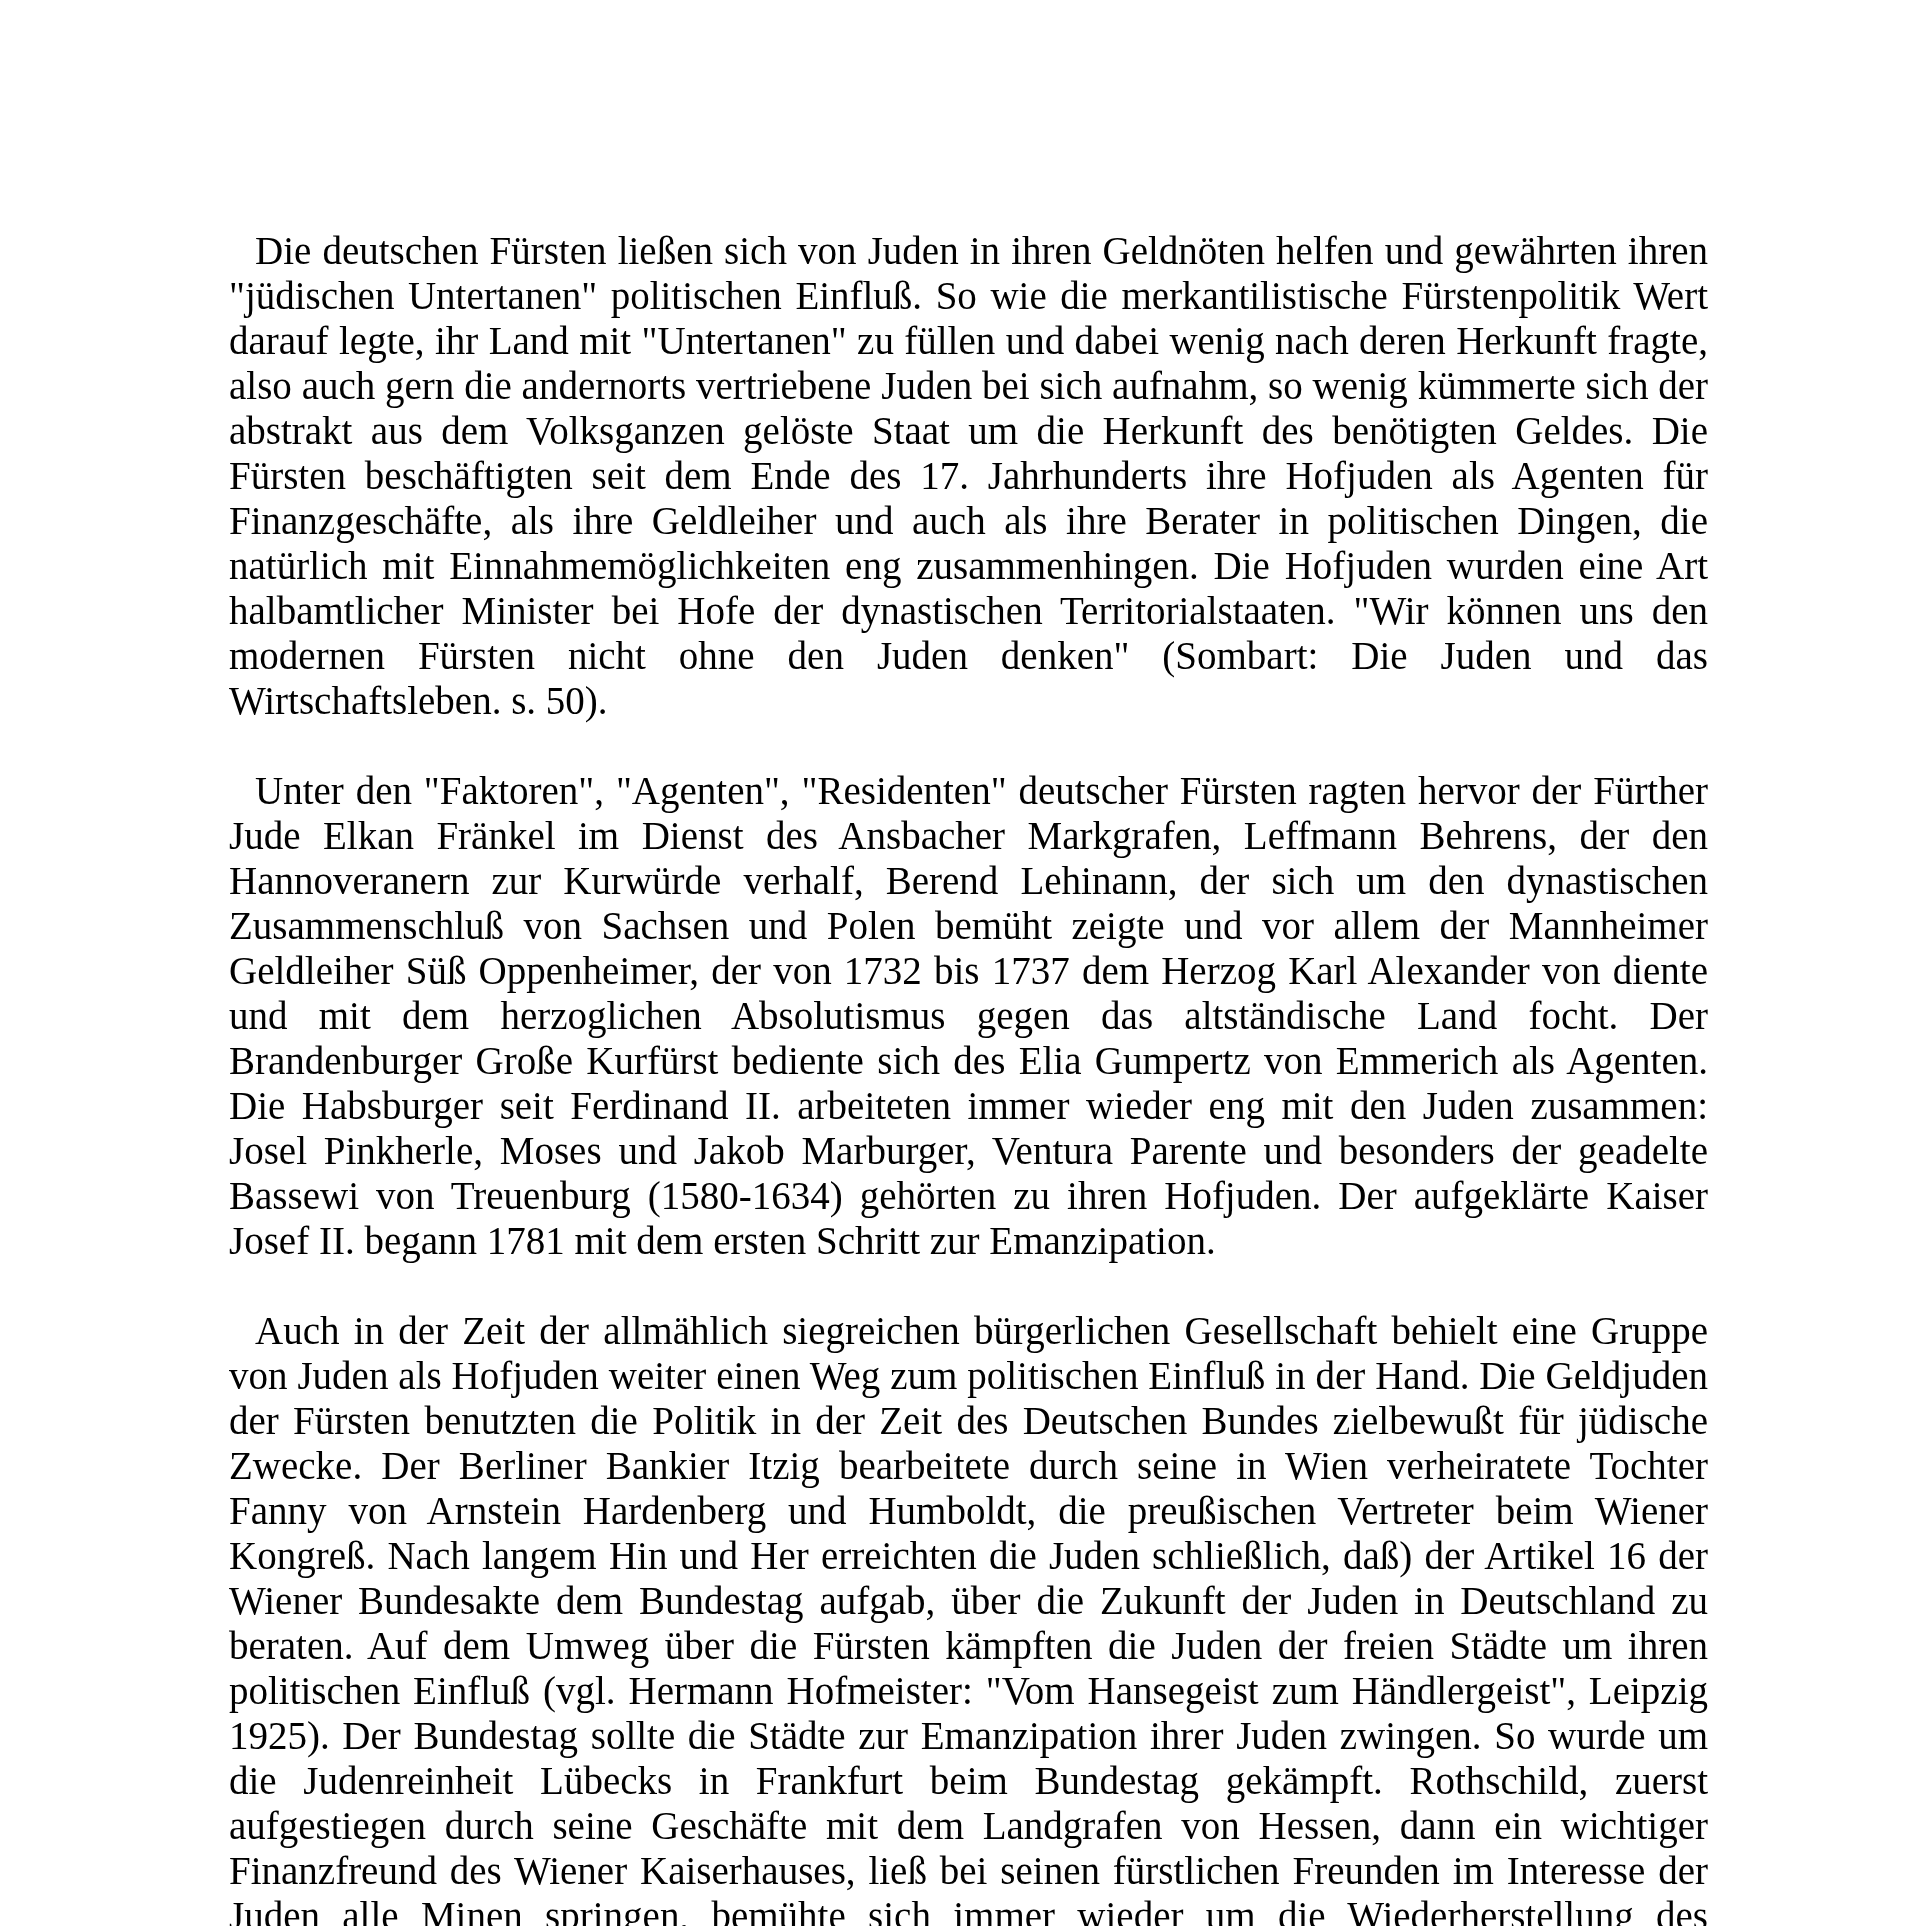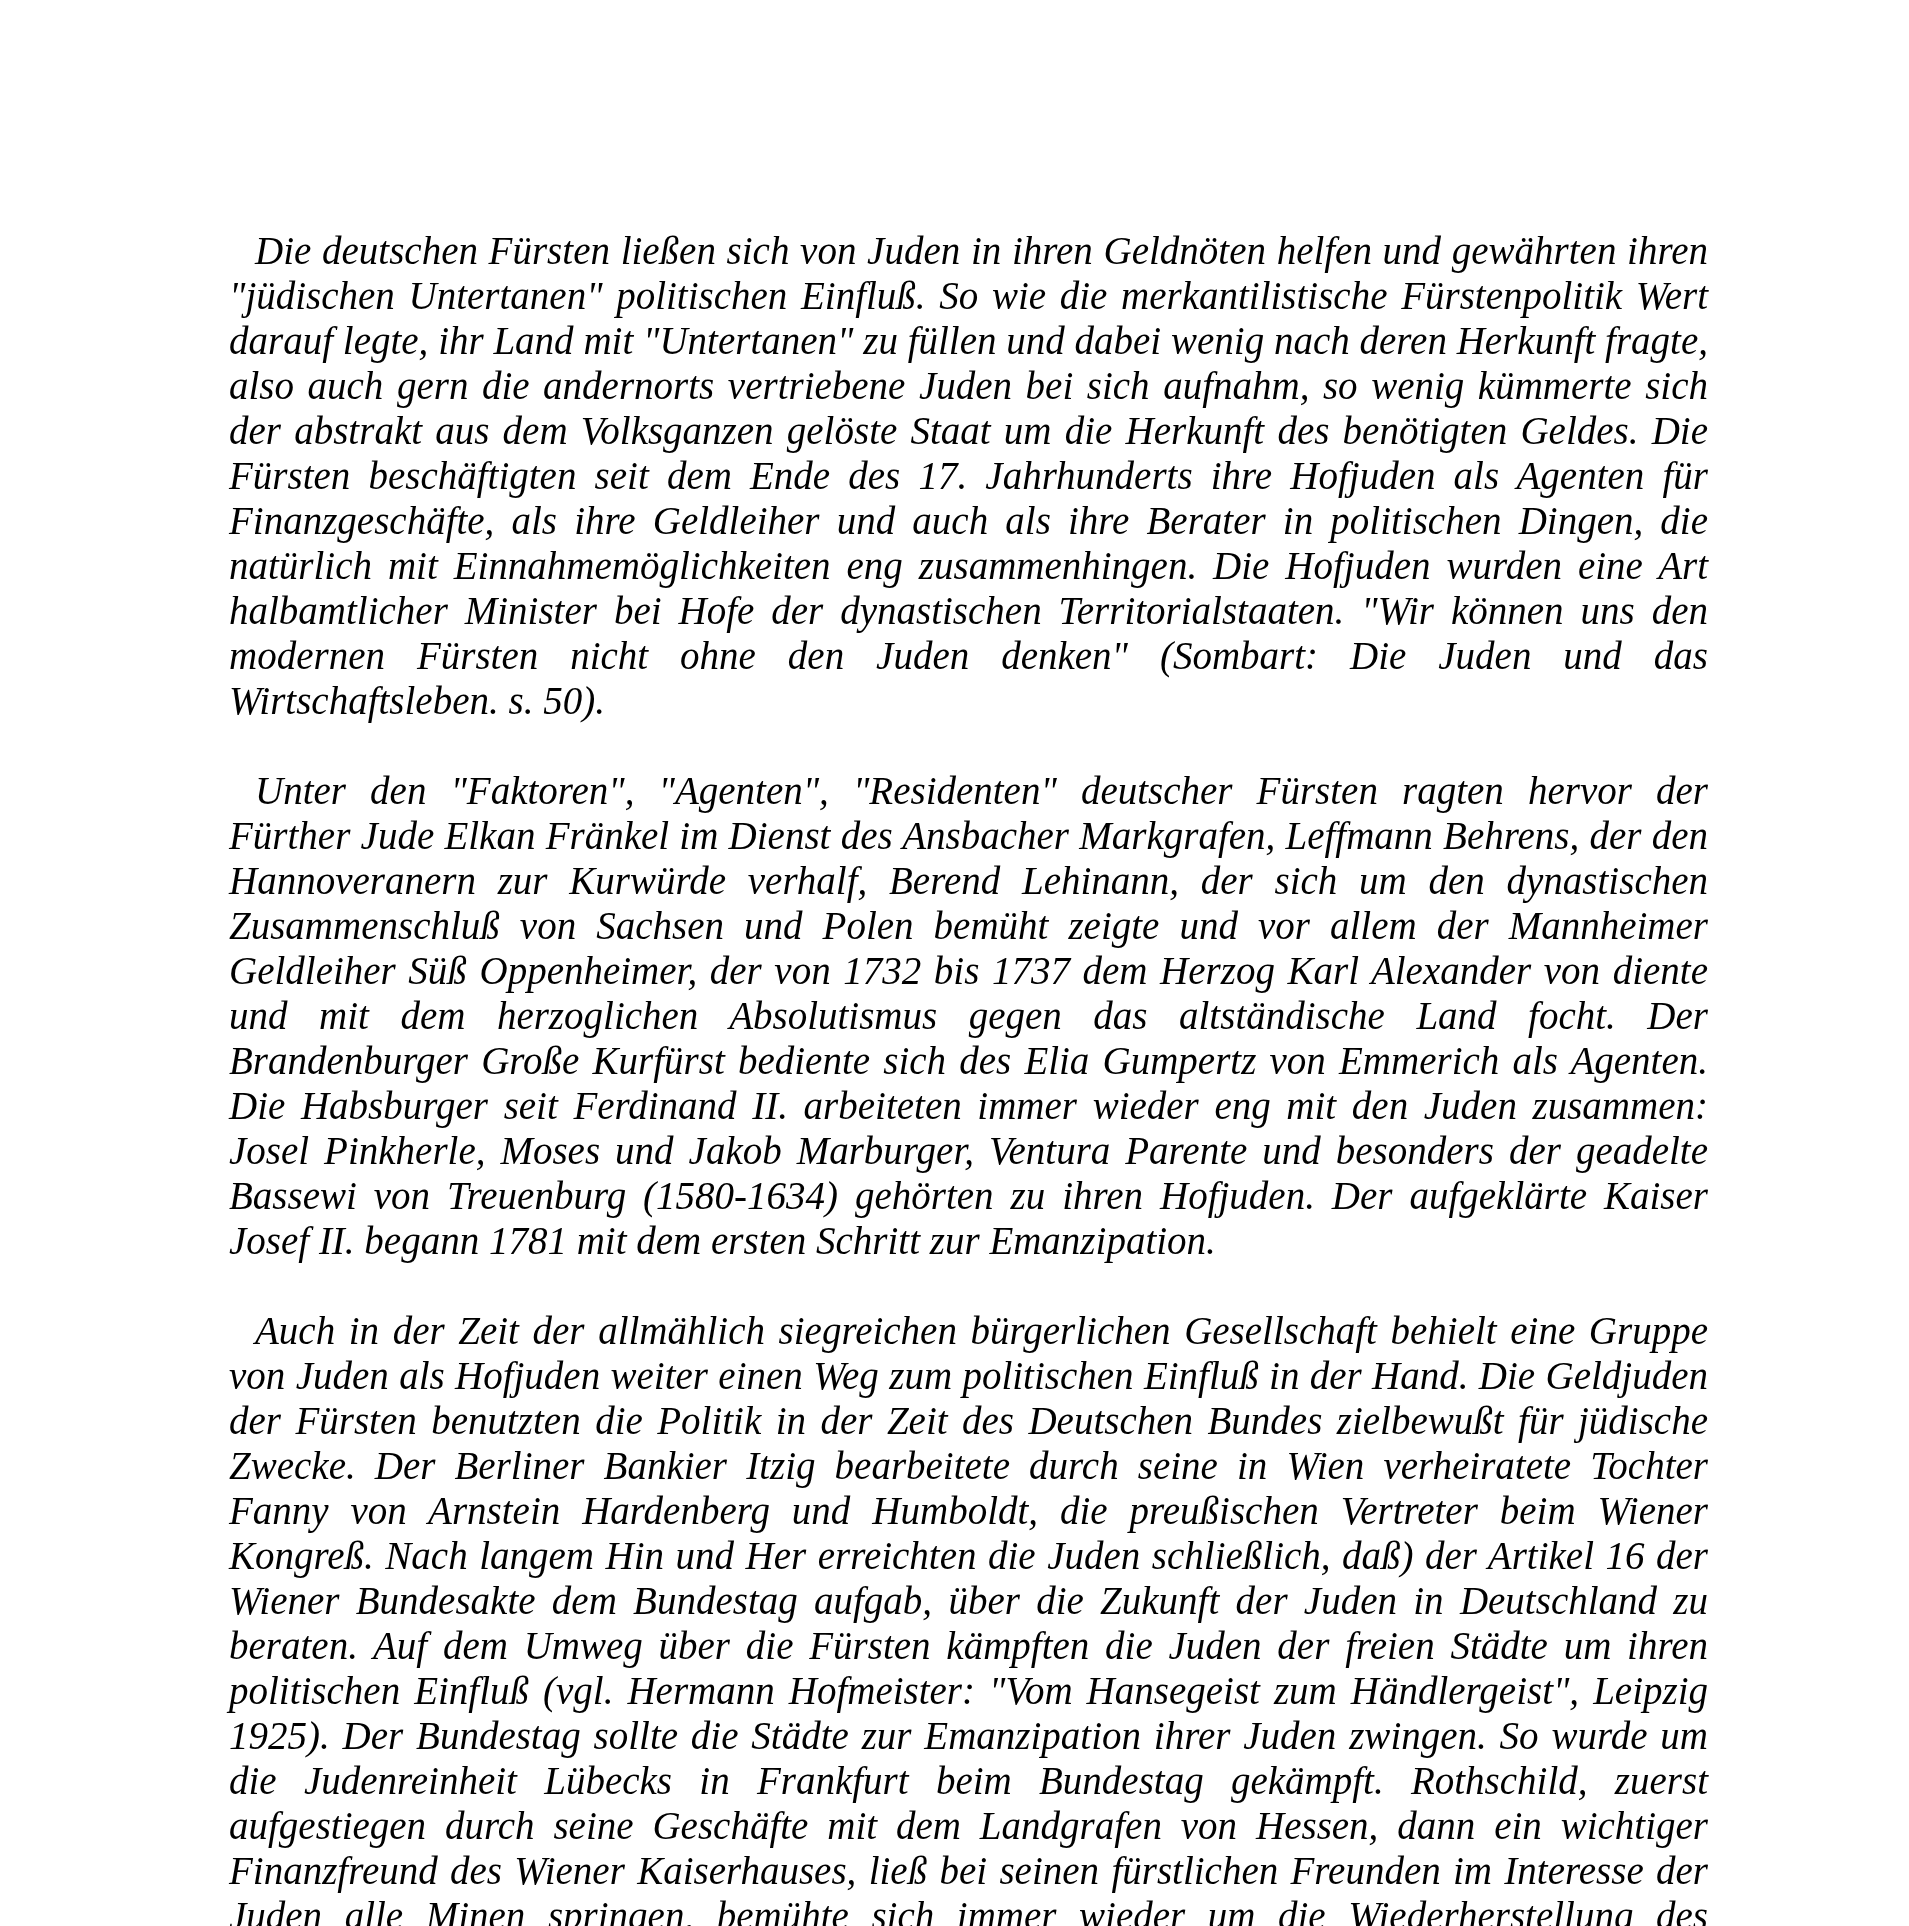--- a/index.html
+++ b/index.html
@@ -21,21 +21,20 @@
     left: 229px;
     top: 228px;
     width: 1479px;
     font-size: 39px;
     line-height: 45px;
     text-align: justify;
   }
   .text-block p {
     margin: 0 0 45px 0;
     text-indent: 26px;
-    font-style: italic;
   }
 </style>
 </head>
 <body>
 
 <div class="page">
   <div class="text-block">
     <p>Die deutschen Fürsten ließen sich von Juden in ihren Geldnöten helfen und gewährten ihren "jüdischen Untertanen" politischen Einfluß. So wie die merkantilistische Fürstenpolitik Wert darauf legte, ihr Land mit "Untertanen" zu füllen und dabei wenig nach deren Herkunft fragte, also auch gern die andernorts vertriebene Juden bei sich aufnahm, so wenig kümmerte sich der abstrakt aus dem Volksganzen gelöste Staat um die Herkunft des benötigten Geldes. Die Fürsten beschäftigten seit dem Ende des 17. Jahrhunderts ihre Hofjuden als Agenten für Finanzgeschäfte, als ihre Geldleiher und auch als ihre Berater in politischen Dingen, die natürlich mit Einnahmemöglichkeiten eng zusammenhingen. Die Hofjuden wurden eine Art halbamtlicher Minister bei Hofe der dynastischen Territorialstaaten. "Wir können uns den modernen Fürsten nicht ohne den Juden denken" (Sombart: Die Juden und das Wirtschaftsleben. s. 50).</p>
     <p>Unter den "Faktoren", "Agenten", "Residenten" deutscher Fürsten ragten hervor der Fürther Jude Elkan Fränkel im Dienst des Ansbacher Markgrafen, Leffmann Behrens, der den Hannoveranern zur Kurwürde verhalf, Berend Lehinann, der sich um den dynastischen Zusammenschluß von Sachsen und Polen bemüht zeigte und vor allem der Mannheimer Geldleiher Süß Oppenheimer, der von 1732 bis 1737 dem Herzog Karl Alexander von diente und mit dem herzoglichen Absolutismus gegen das altständische Land focht. Der Brandenburger Große Kurfürst bediente sich des Elia Gumpertz von Emmerich als Agenten. Die Habsburger seit Ferdinand II. arbeiteten immer wieder eng mit den Juden zusammen: Josel Pinkherle, Moses und Jakob Marburger, Ventura Parente und besonders der geadelte Bassewi von Treuenburg (1580-1634) gehörten zu ihren Hofjuden. Der aufgeklärte Kaiser Josef II. begann 1781 mit dem ersten Schritt zur Emanzipation.</p>
     <p>Auch in der Zeit der allmählich siegreichen bürgerlichen Gesellschaft behielt eine Gruppe von Juden als Hofjuden weiter einen Weg zum politischen Einfluß in der Hand. Die Geldjuden der Fürsten benutzten die Politik in der Zeit des Deutschen Bundes zielbewußt für jüdische Zwecke. Der Berliner Bankier Itzig bearbeitete durch seine in Wien verheiratete Tochter Fanny von Arnstein Hardenberg und Humboldt, die preußischen Vertreter beim Wiener Kongreß. Nach langem Hin und Her erreichten die Juden schließlich, daß) der Artikel 16 der Wiener Bundesakte dem Bundestag aufgab, über die Zukunft der Juden in Deutschland zu beraten. Auf dem Umweg über die Fürsten kämpften die Juden der freien Städte um ihren politischen Einfluß (vgl. Hermann Hofmeister: "Vom Hansegeist zum Händlergeist", Leipzig 1925). Der Bundestag sollte die Städte zur Emanzipation ihrer Juden zwingen. So wurde um die Judenreinheit Lübecks in Frankfurt beim Bundestag gekämpft. Rothschild, zuerst aufgestiegen durch seine Geschäfte mit dem Landgrafen von Hessen, dann ein wichtiger Finanzfreund des Wiener Kaiserhauses, ließ bei seinen fürstlichen Freunden im Interesse der Juden alle Minen springen, bemühte sich immer wieder um die Wiederherstellung des jüdischen Einflusses in Frankfurt, wie er unter dem Großherzog der Rheinbundzeit bestanden hatte. Die Frankfurter Bürgerschaft öffnete ihre Häuser notgedrungen erst dann den Juden, als 1820 der allmächtige Metternich bei Amschel Meyer Rothschild in Frankfurt gespeist und den alten Juden damit als Freund des Kaisers ausdrücklich geehrt hatte und als im selben Jahr Frau Rothschild zum Ball beim preußischen Gesandten eingeladen worden war.</p>

